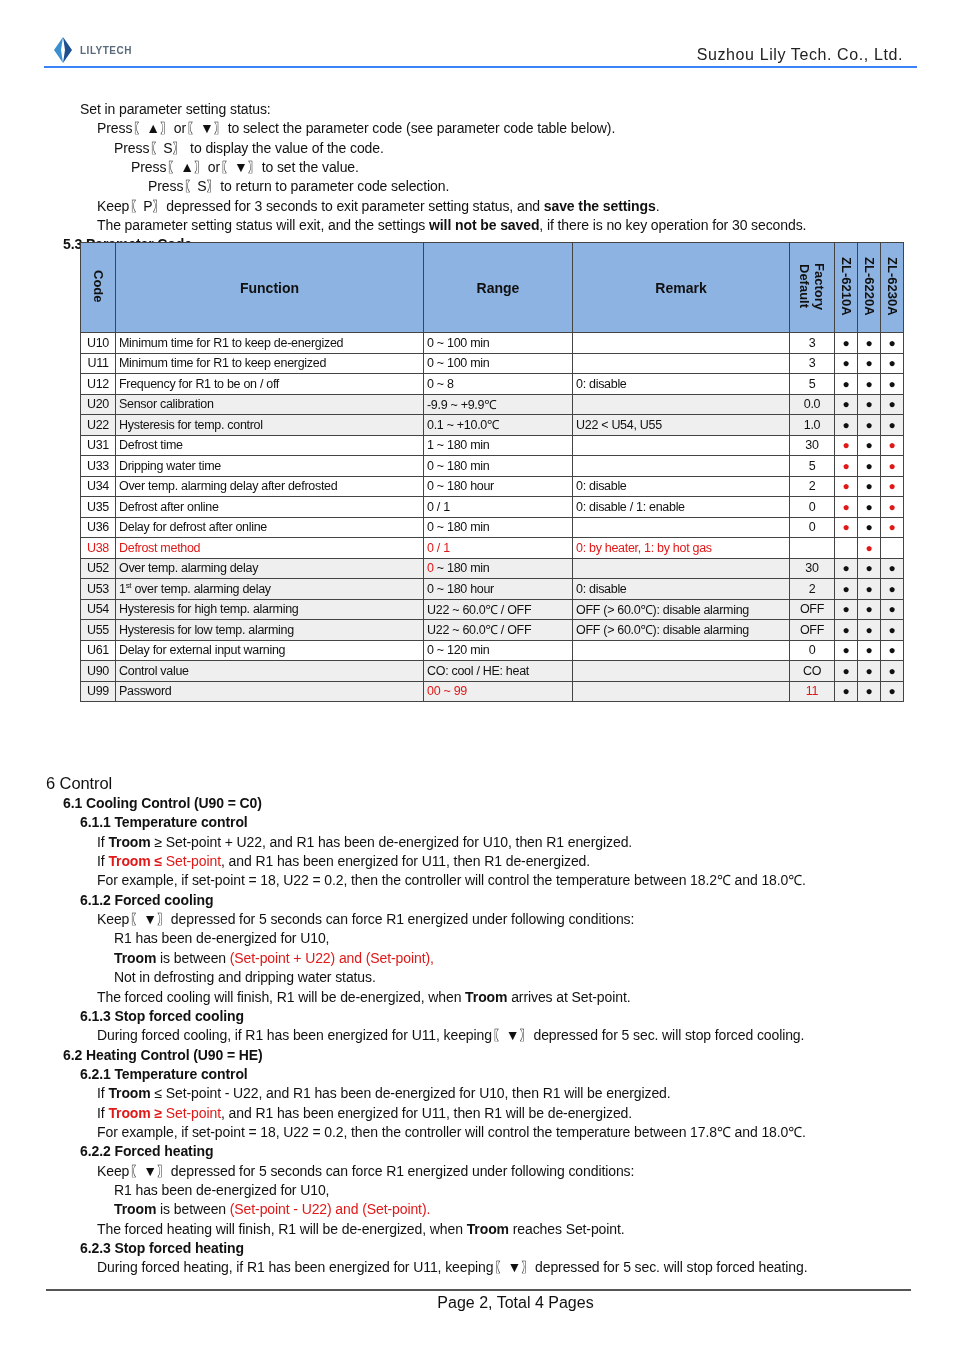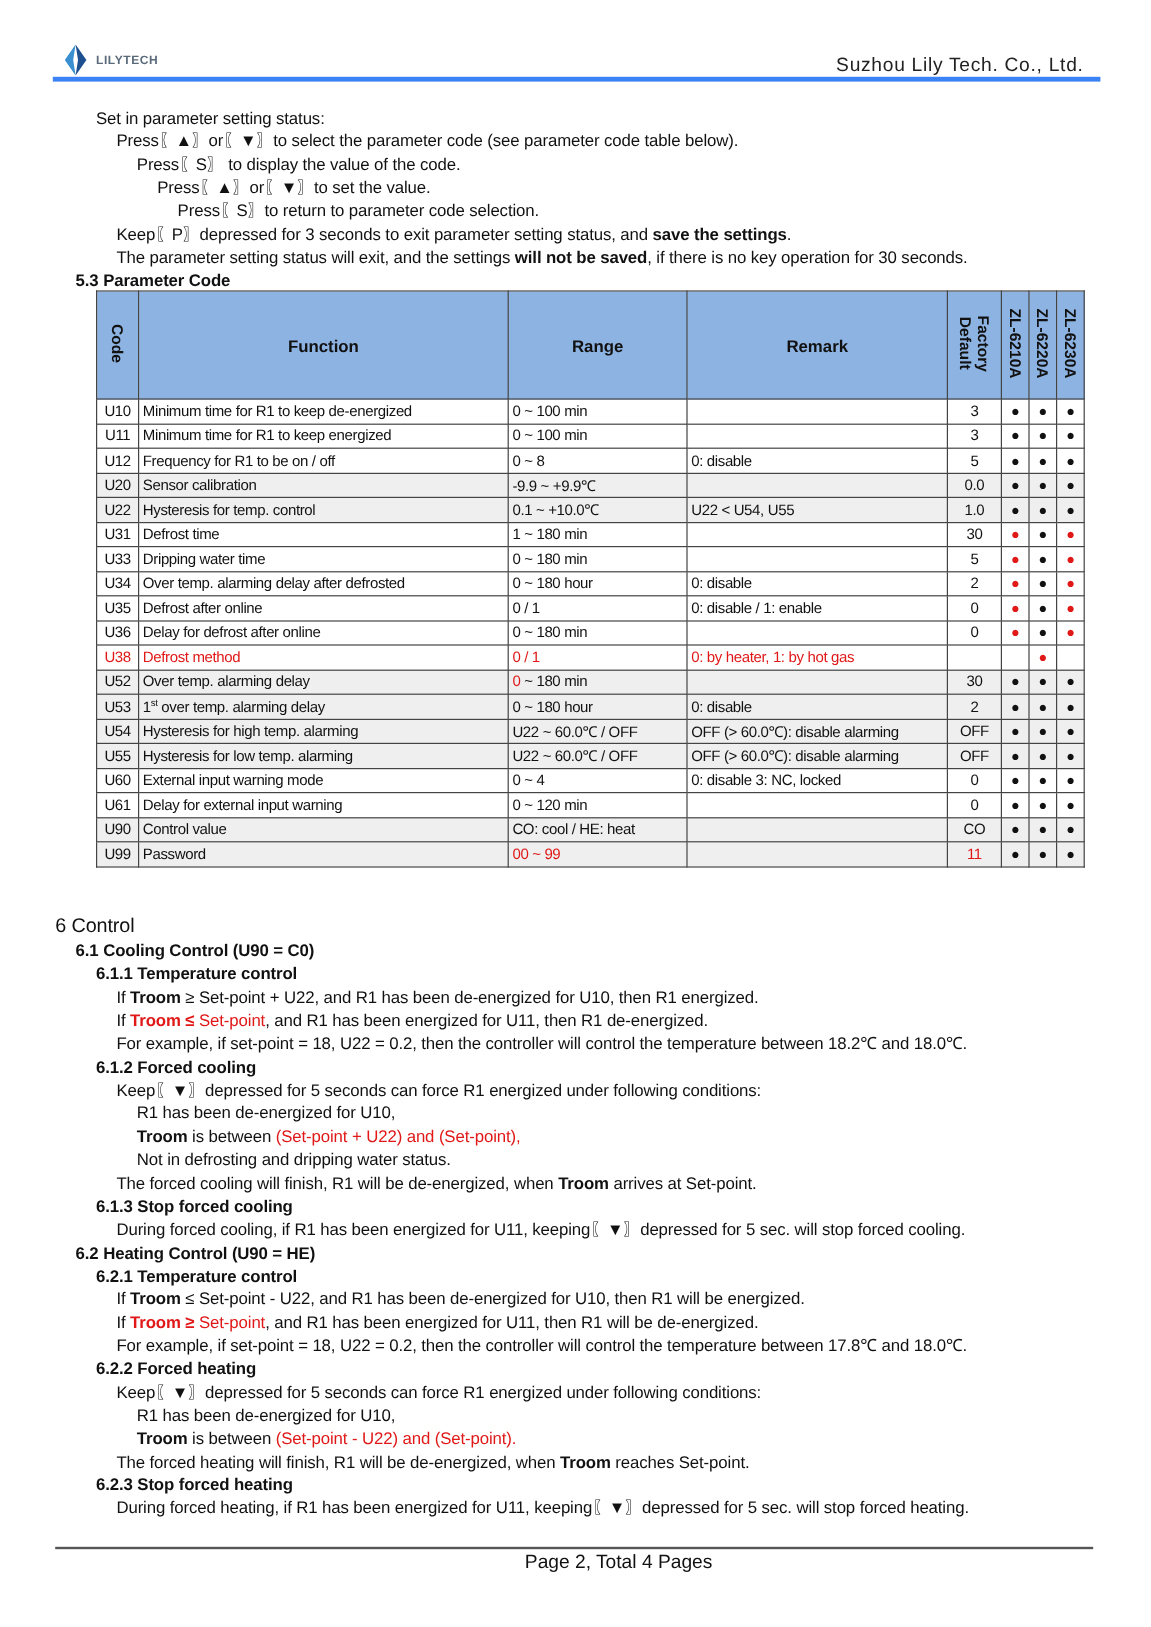--- a/index.html
+++ b/index.html
@@ -1,22 +1,22 @@
 <!DOCTYPE html>
 <html><head>
 <meta charset="utf-8">
 <style>
   * { box-sizing: border-box; margin: 0; padding: 0; }
   body { width: 959px; height: 1356px; background: #ffffff; font-family: "Liberation Sans", sans-serif; color: #111; position: relative; overflow: hidden; }
-  .header { position: absolute; left: 44px; top: 36px; width: 873px; height: 32px; border-bottom: 4px solid #3b82f6; }
+  .header { position: absolute; left: 44px; top: 36px; width: 873px; height: 32px; border-bottom: 2px solid #3b82f6; }
   .logo { position: absolute; left: 8px; top: 0; display: flex; align-items: center; gap: 6px; }
   .logo svg { width: 22px; height: 28px; }
   .logo-text { font-size: 10px; color: #5a6a7a; letter-spacing: 0.5px; font-weight: bold; }
   .company { position: absolute; right: 14px; top: 10px; font-size: 16px; letter-spacing: 0.6px; color: #222; }
-  .line { position: absolute; white-space: nowrap; font-size: 14px; line-height: 18px; letter-spacing: -0.1px; }
+  .line { position: absolute; white-space: nowrap; font-size: 14px; line-height: 18px; letter-spacing: -0.1px; margin-top: 11px; }
   .b { font-weight: bold; }
   .red { color: #e01818; }
   .h1 { font-size: 16.5px; font-weight: normal; }
   .h2 { font-weight: bold; font-size: 14px; }
   table.params { position: absolute; left: 80px; top: 242px; border-collapse: collapse; font-size: 12.5px; }
   table.params th, table.params td { border: 1.5px solid #444; }
   table.params th { background: #8db3e2; font-weight: bold; font-size: 14px; height: 88px; }
   table.params td { height: 20.5px; padding: 0 3px; white-space: nowrap; letter-spacing: -0.3px; }
   .vert { writing-mode: vertical-rl; font-weight: bold; font-size: 13px; }
   td.c { text-align: center; }
@@ -204,30 +204,20 @@
         <td class="c dot">●</td>
         <td class="c dot">●</td>
         <td class="c dot">●</td>
       </tr>
       <tr class="shade">
         <td class="c">U55</td>
         <td class=""><span>Hysteresis for low temp. alarming</span></td>
         <td class=""><span class="">U22 ~ 60.0℃  / OFF</span></td>
         <td class="">OFF (&gt; 60.0℃): disable alarming</td>
         <td class="dflt">OFF</td>
-        <td class="c dot">●</td>
-        <td class="c dot">●</td>
-        <td class="c dot">●</td>
-      </tr>
-      <tr>
-        <td class="c">U60</td>
-        <td class=""><span>External input warning mode</span></td>
-        <td class=""><span class="">0 ~ 4</span></td>
-        <td class="">0: disable              3: NC,  locked</td>
-        <td class="dflt">0</td>
         <td class="c dot">●</td>
         <td class="c dot">●</td>
         <td class="c dot">●</td>
       </tr>
       <tr>
         <td class="c">U61</td>
         <td class=""><span>Delay for external input warning</span></td>
         <td class=""><span class="">0 ~ 120 min</span></td>
         <td class=""></td>
         <td class="dflt">0</td>

